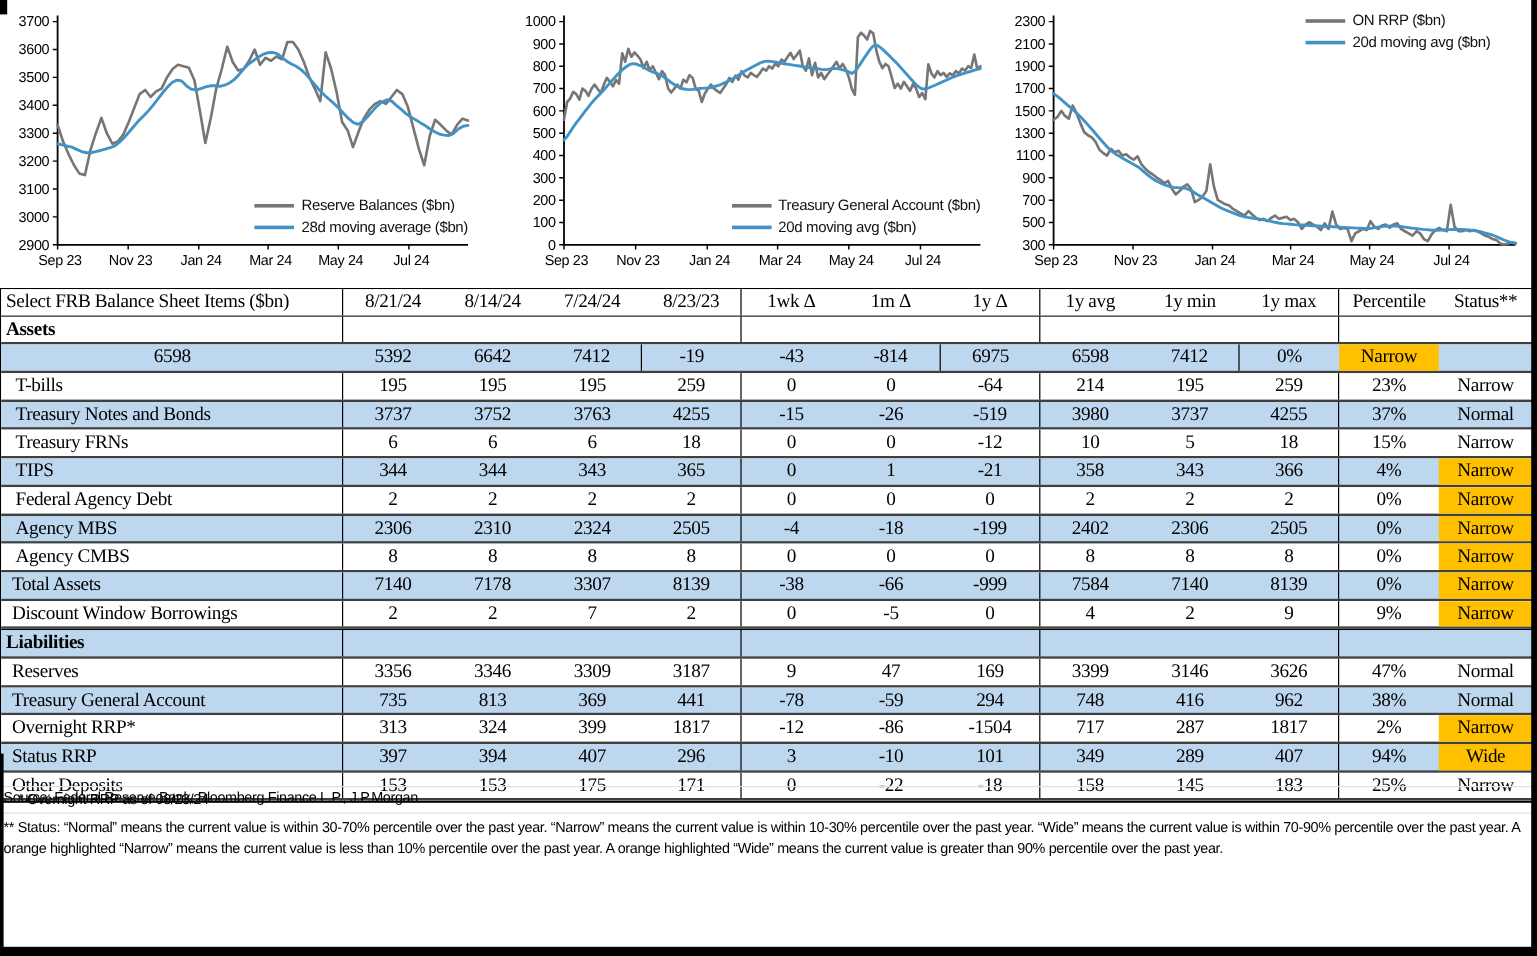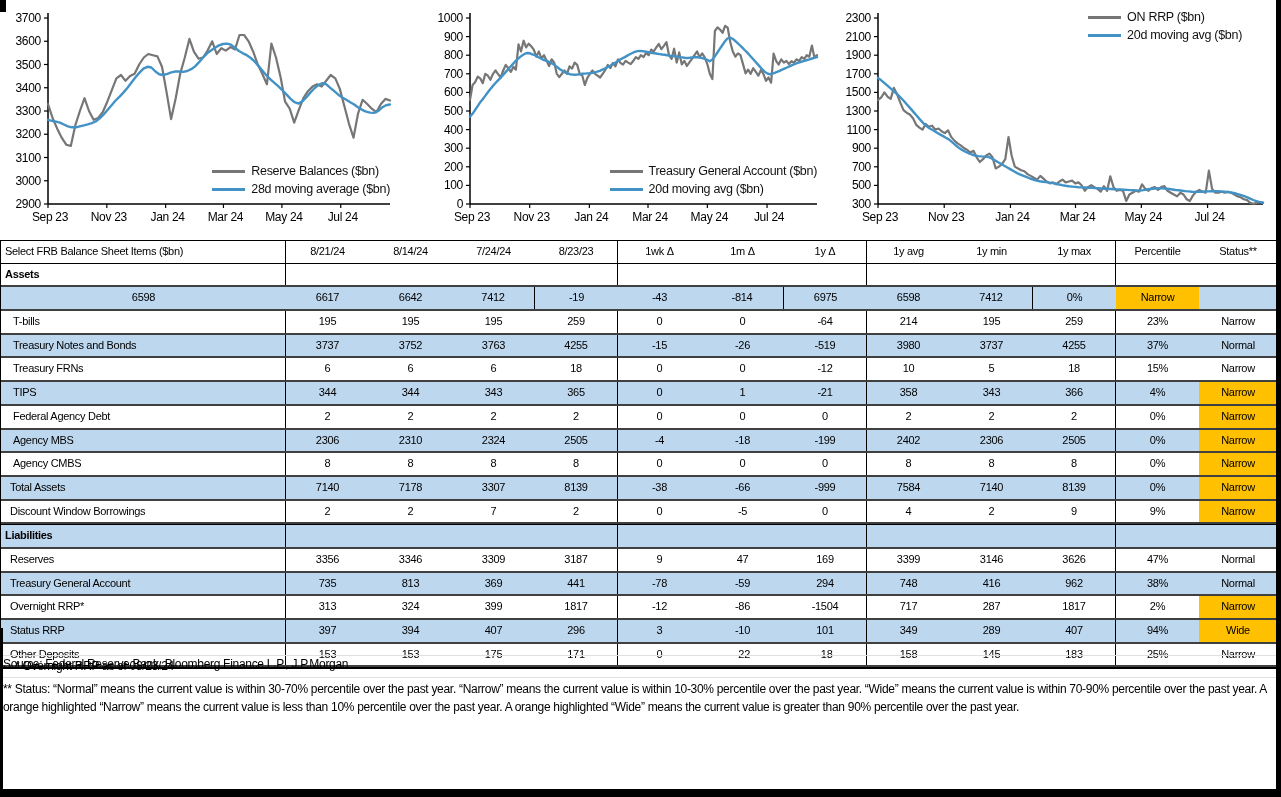--- a/index.html
+++ b/index.html
@@ -8,21 +8,21 @@
   .chart{position:absolute;}
   svg text{fill:#000;font-family:"Liberation Sans","DejaVu Sans",sans-serif;}
   .tick{font-size:12px;letter-spacing:-0.3px;}
   .legend{position:absolute;font-size:12.5px;letter-spacing:-0.3px;line-height:18px;white-space:nowrap;color:#111;}
   .legend-row{display:flex;align-items:center;gap:6px;}
   .legend-line{display:inline-block;width:33px;height:3px;flex:0 0 auto;}
   .legend-br{right:3px;bottom:32px;}
   .legend-tr{right:24px;top:2px;}
   
   .bs-table{position:absolute;left:0;top:240px;width:1276px;border-top:1px solid #000;
-            border-left:1px solid #000;border-bottom:2px solid #000;font-size:11px;letter-spacing:-0.3px;}
+            border-left:1px solid #000;border-bottom:2px solid #000;font-size:16px;letter-spacing:-0.3px;font-family:Liberation Serif, serif;}
   .trow{display:grid;grid-template-columns:285px repeat(11,83px) 1fr;height:21.7px;line-height:21.5px;
         border-bottom:2px solid #404040;background:#fff;}
   .trow.header-row{border-bottom:1.5px solid #000;}
   .trow.sep-top{border-top:1.5px solid #000;}
   .trow.blue{background:#BDD7EE;}
   .tcell{overflow:hidden;white-space:nowrap;}
   .c0{text-align:left;}
   .cn{text-align:center;}
   .gd{border-right:1px solid #000;}
   .bold{font-weight:bold;}
@@ -221,21 +221,21 @@
         <div class="tcell cn"></div>
         <div class="tcell cn gd"></div>
         <div class="tcell cn"></div>
         <div class="tcell cn"></div>
         <div class="tcell cn gd"></div>
         <div class="tcell cn"></div>
         <div class="tcell cn"></div>
       </div>
       <div class="trow blue ">
         <div class="tcell cn">6598</div>
-        <div class="tcell cn">6617</div>
+        <div class="tcell cn">5392</div>
         <div class="tcell cn">6642</div>
         <div class="tcell cn gd">7412</div>
         <div class="tcell cn">-19</div>
         <div class="tcell cn">-43</div>
         <div class="tcell cn gd">-814</div>
         <div class="tcell cn">6975</div>
         <div class="tcell cn">6598</div>
         <div class="tcell cn gd">7412</div>
         <div class="tcell cn">0%</div>
         <div class="tcell cn orange">Narrow</div>

